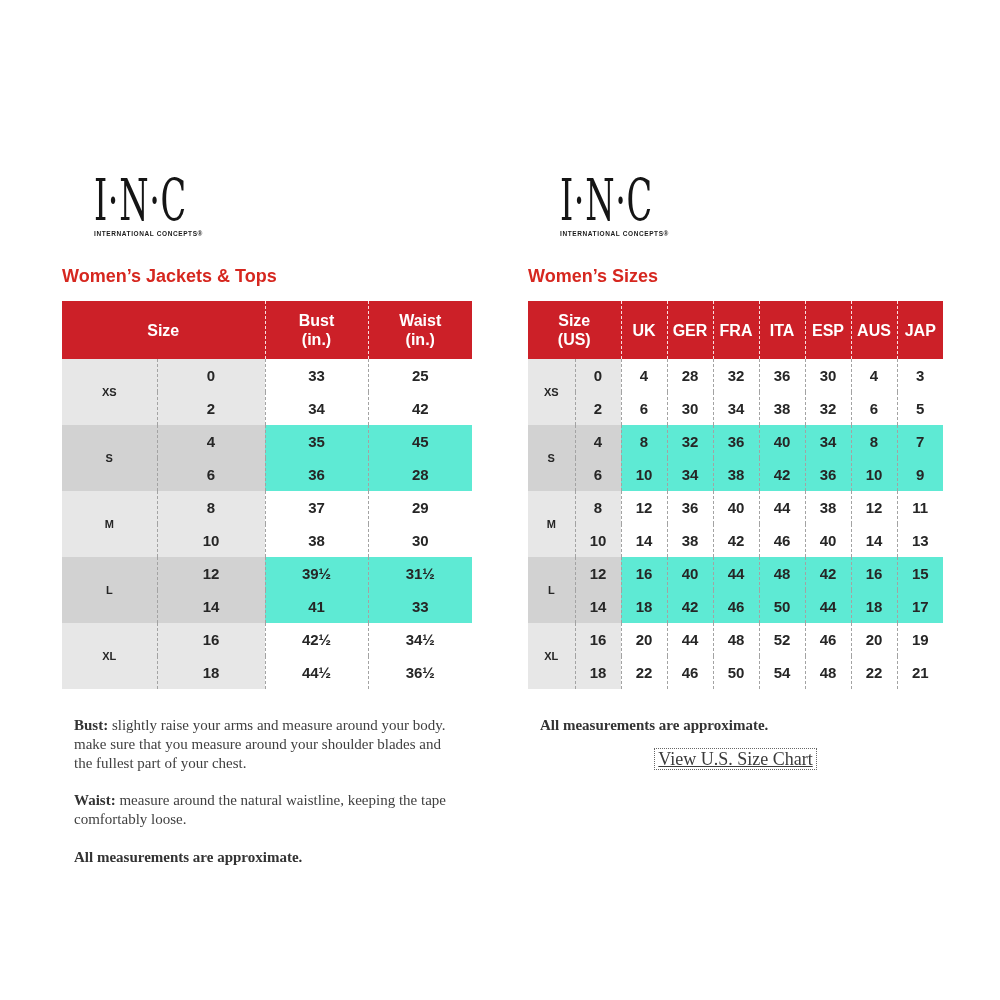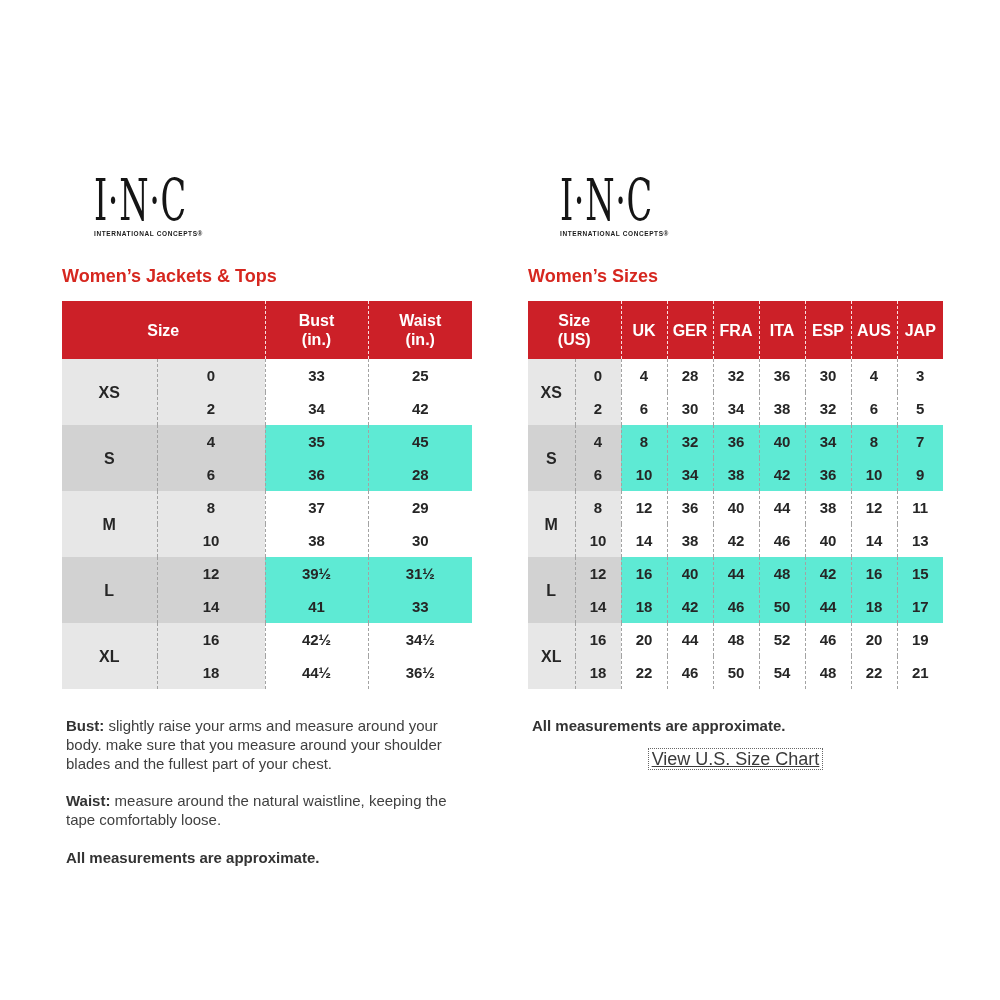--- a/index.html
+++ b/index.html
@@ -34,36 +34,36 @@
   .table-wrap{margin-top:14px;}
   table.size-table{border-collapse:collapse;table-layout:fixed;}
   .size-table th,.size-table td{padding:0;text-align:center;vertical-align:middle;}
   .size-table thead th{
     height:58px;background:#cc2028;color:#ffffff;
     font-size:16px;font-weight:bold;line-height:19px;
   }
   .size-table tbody th,.size-table tbody td{
     height:33px;line-height:33px;font-size:15px;font-weight:bold;color:#262626;
   }
-  .size-table tbody th.glabel{font-size:16px;}
+  .size-table tbody th.glabel{font-size:11px;}
   .sep{border-left:1px dashed #a3a3a3;}
   .sep-h{border-left:1px dashed rgba(255,255,255,0.85);}
   tr.g-light .glabel,tr.g-light .snum{background:#e7e7e7;}
   tr.g-light .val{background:#ffffff;}
   tr.g-dark .glabel,tr.g-dark .snum{background:#d2d2d2;}
   tr.g-dark .val{background:#5eead4;}
 
   
-  .note{margin:4px;font-size:15px;line-height:19px;color:#3f3f3f;}
+  .note{margin:12px;font-size:15px;line-height:19px;color:#3f3f3f;font-family:Liberation Serif, serif;}
   .note strong{color:#333333;}
   .note-1{margin-top:27px;}
   .note-2{margin-top:18px;}
   .note-3{margin-top:19px;font-weight:bold;color:#333333;}
   .approx-note{margin-top:27px;font-weight:bold;color:#333333;}
-  .link-row{margin-top:14px;text-align:center;}
+  .link-row{margin-top:14px;text-align:center;font-family:Liberation Serif, serif;}
   .us-link{
     font-size:18px;color:#3a3a3a;text-decoration:underline;
     border:1px dotted #666666;padding:0 3px;cursor:pointer;
   }
 </style>
 </head>
 <body>
 
 <section class="col" id="left-col">
   <div class="logo">

